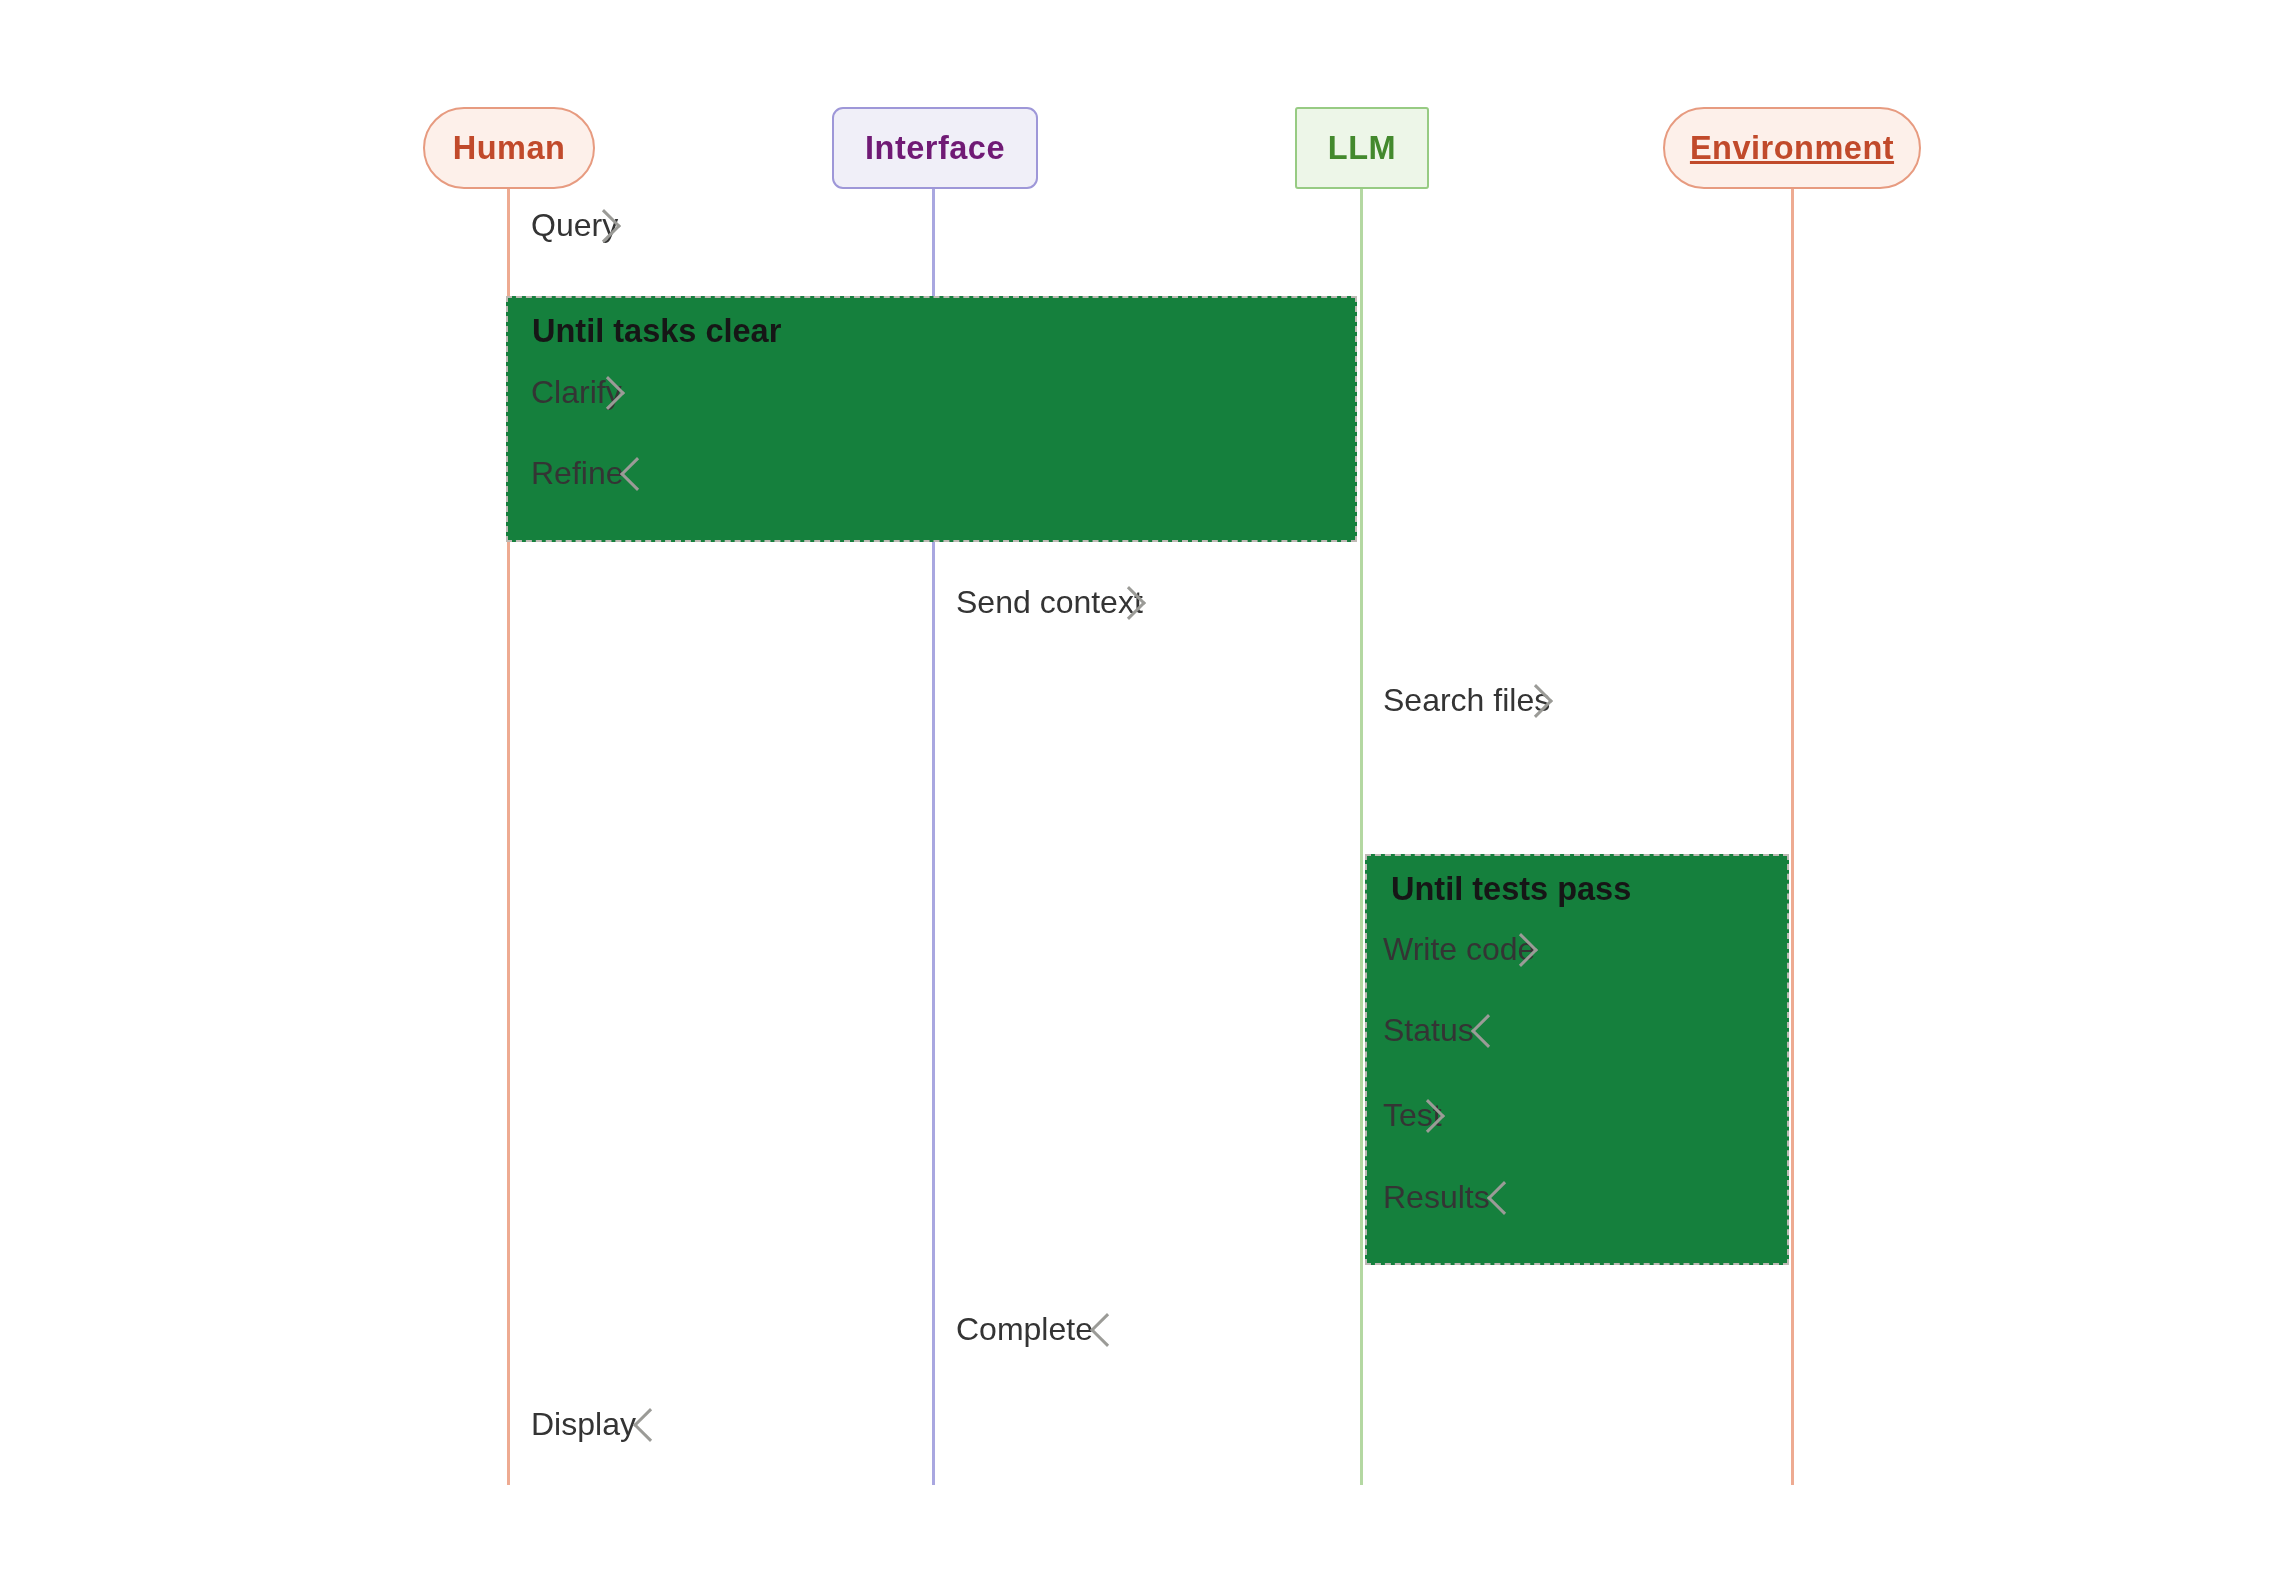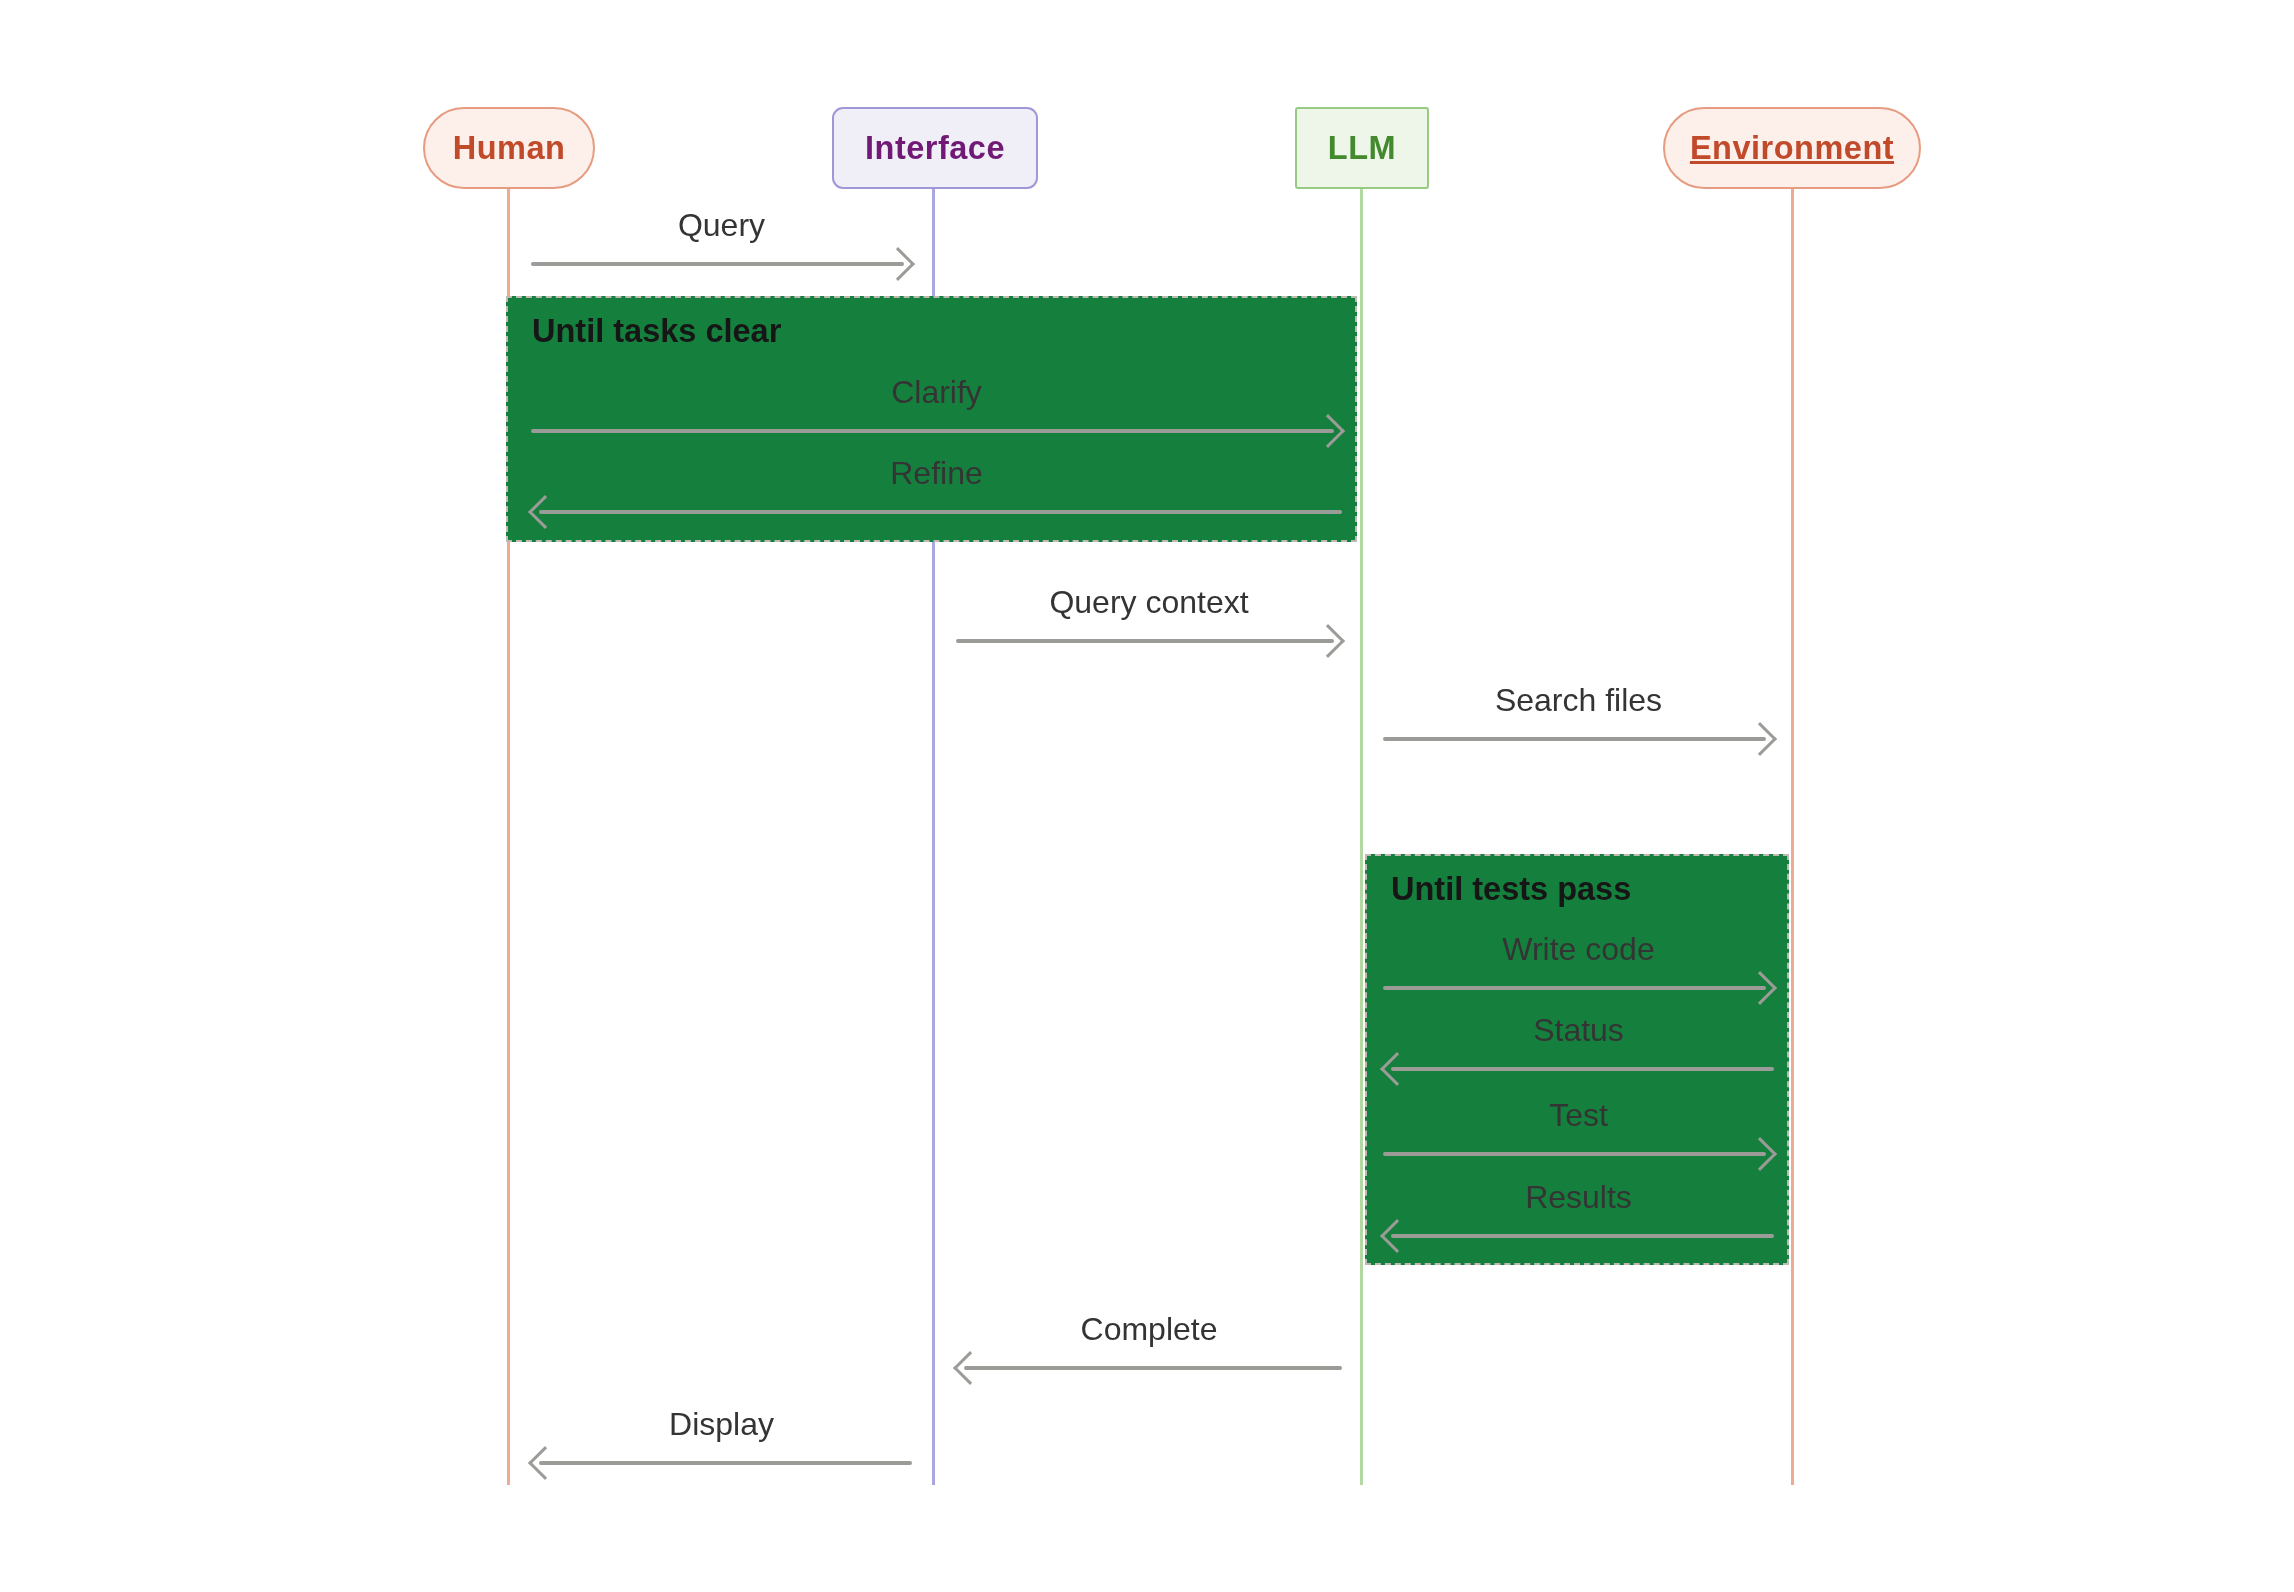--- a/index.html
+++ b/index.html
@@ -31,21 +31,21 @@
     position:absolute;box-sizing:border-box;background:#15803d;
     border:2.9px dashed #bdb9b4;
   }
   .fragment-label{
     display:block;margin:14.3px 0 0 24px;font-weight:bold;font-size:32.5px;
     line-height:38px;color:#161616;
   }
   .frag-1{left:506px;top:296px;width:851px;height:246px;}
   .frag-2{left:1365px;top:854px;width:424px;height:411px;}
   
-  .msg{position:absolute;display:flex;flex-direction:column;}
+  .msg{position:absolute;display:flex;flex-direction:row;}
   .msg-label{font-size:32px;line-height:38px;color:#343434;text-align:center;}
   .arrow{position:relative;height:31px;margin-top:4.8px;}
   .shaft{position:absolute;top:13.4px;height:3.8px;left:0;right:0;background:#9b9b97;border-radius:1.9px;}
   .arrow.right .shaft{right:7.6px;}
   .arrow.left .shaft{left:7.6px;}
   .head{position:absolute;width:24px;height:24px;top:15.3px;box-sizing:border-box;}
   .arrow.right .head{right:1.9px;border-top:3.8px solid #9b9b97;border-right:3.8px solid #9b9b97;transform:translateY(-50%) rotate(45deg);}
   .arrow.left .head{left:1.9px;border-top:3.8px solid #9b9b97;border-left:3.8px solid #9b9b97;transform:translateY(-50%) rotate(-45deg);}
   
   .m-query        {left:531px; top:206px; width:381px;}
@@ -97,21 +97,21 @@
 
   <div class="msg m-refine">
     <div class="msg-label">Refine</div>
     <div class="arrow left">
         <span class="shaft"></span>
         <span class="head"></span>
       </div>
   </div>
 
   <div class="msg m-sendcontext">
-    <div class="msg-label">Query context</div>
+    <div class="msg-label">Send context</div>
     <div class="arrow right">
         <span class="shaft"></span>
         <span class="head"></span>
       </div>
   </div>
 
   <div class="msg m-searchfiles">
     <div class="msg-label">Search files</div>
     <div class="arrow right">
         <span class="shaft"></span>

